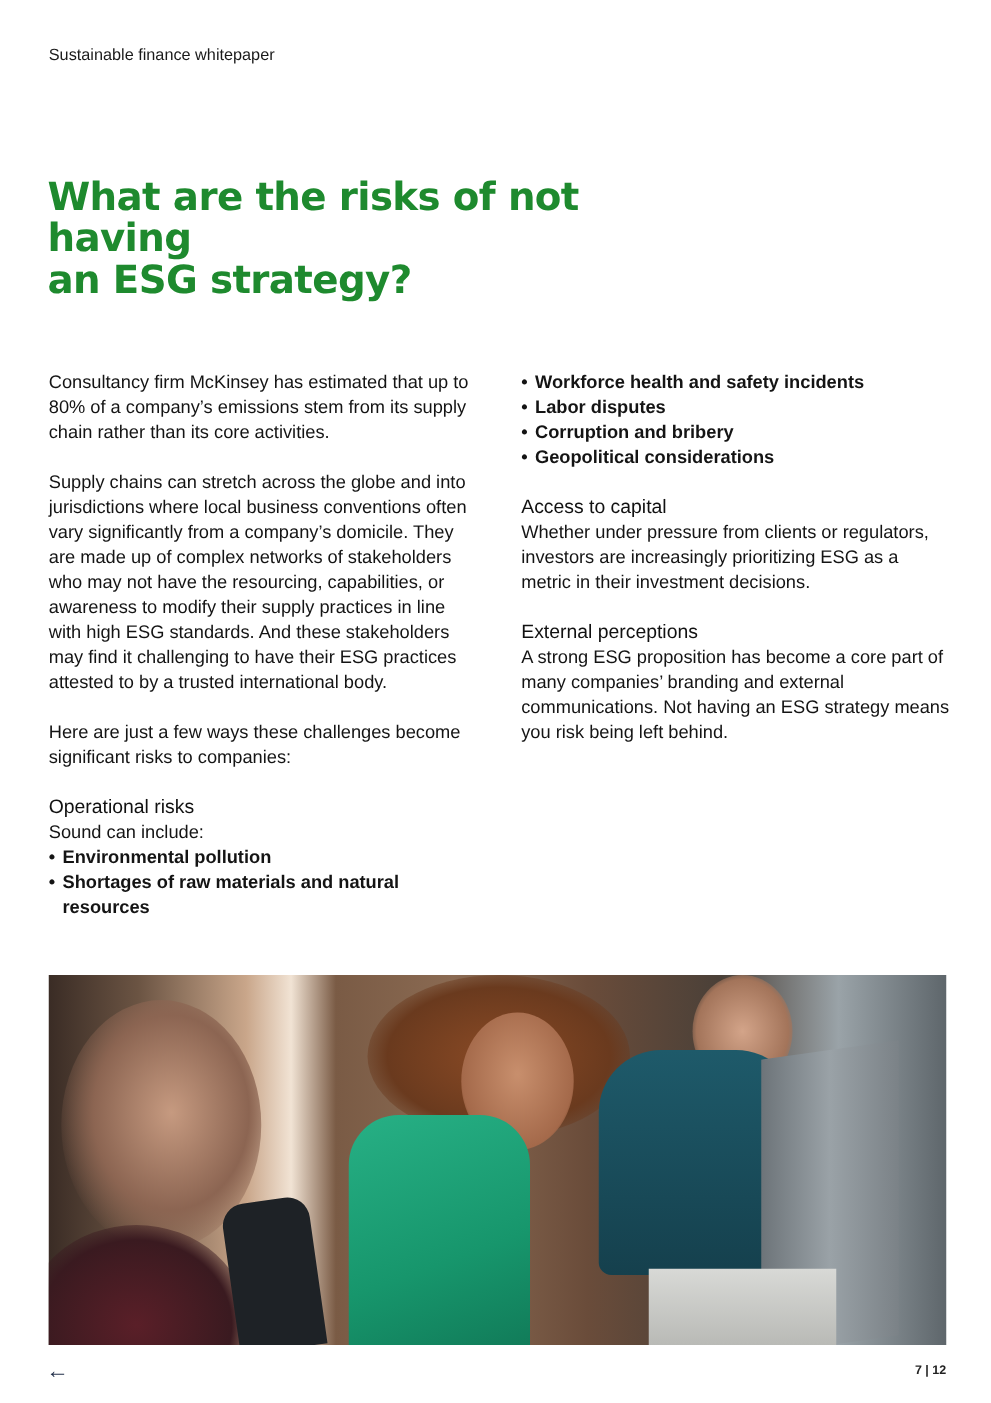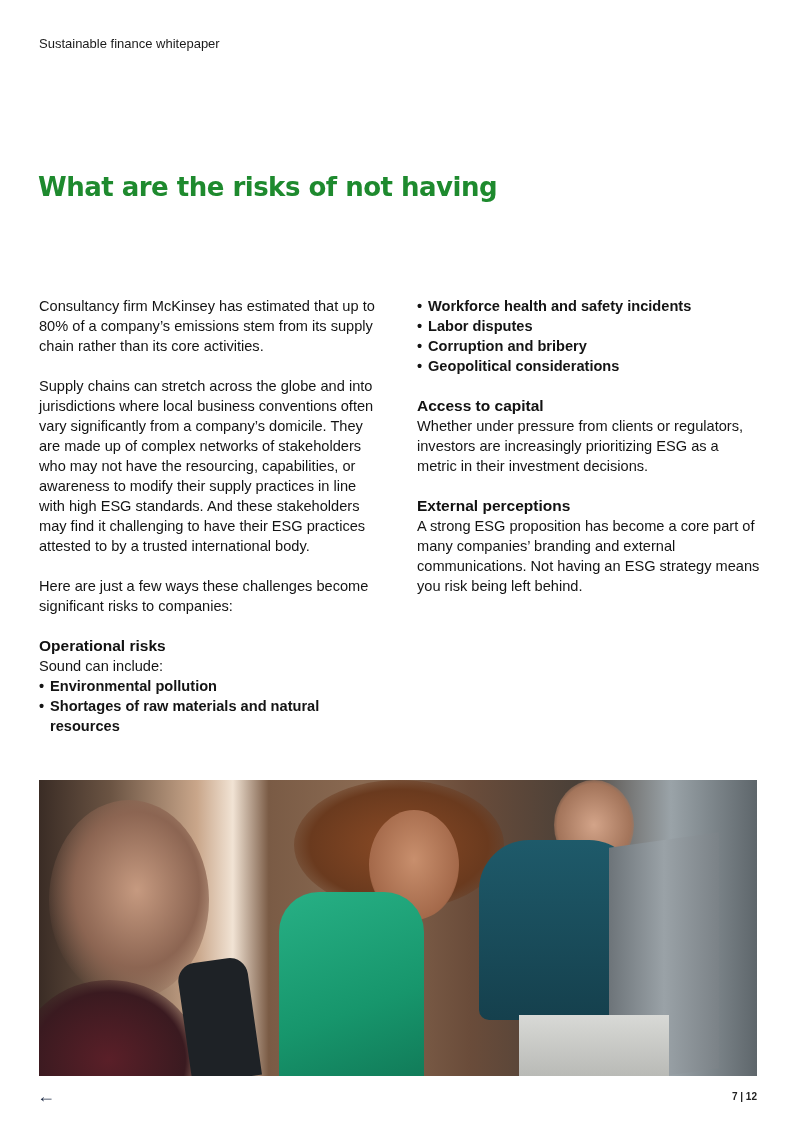--- a/index.html
+++ b/index.html
@@ -1,41 +1,42 @@
 <!DOCTYPE html>
 <html><head>
   <meta charset="utf-8">
   <style>
     * { box-sizing: border-box; margin: 0; padding: 0; }
     html, body { width: 793px; height: 1122px; background: #ffffff; overflow: hidden; }
     body { position: relative; font-family: "Liberation Sans", sans-serif; color: #111111; }
     .running-header { position: absolute; left: 39px; top: 36px; font-size: 13px; color: #1a1a1a; }
-    .page-title { position: absolute; left: 38px; top: 142px; width: 470px; font-family: "DejaVu Sans", sans-serif; font-weight: bold; font-size: 26px; line-height: 33px; color: #1e8a2e; letter-spacing: -0.5px; margin-top: 29px; }
+    .page-title { position: absolute; left: 38px; top: 142px; width: 470px; font-family: "DejaVu Sans", sans-serif; font-weight: bold; font-size: 31px; line-height: 33px; color: #1e8a2e; letter-spacing: -0.5px; }
     .col { position: absolute; top: 284px; width: 345px; font-size: 14.6px; line-height: 20px; color: #141414; margin-top: 12px; }
     .col-left { left: 39px; }
     .col-right { left: 417px; width: 345px; }
     .para { margin-bottom: 20px; }
-    .sub-heading { font-weight: bold; font-size: 15.5px; line-height: 20px; color: #111; }
+    .sub-heading { font-weight: normal; font-size: 15.5px; line-height: 20px; color: #111; }
     ul.bullets { list-style: none; }
     ul.bullets li { position: relative; padding-left: 11px; font-weight: bold; }
     ul.bullets li::before { content: "\2022"; position: absolute; left: 0; top: 0; }
     .section { margin-bottom: 20px; }
     .photo { position: absolute; left: 39px; top: 780px; width: 718px; height: 296px; overflow: hidden;
       background: linear-gradient(90deg, #3a2c25 0%, #6b5443 10%, #c9a68a 22%, #f1e3d4 27%, #7a5b45 32%, #8a6a52 45%, #6a4c3a 60%, #4a4038 75%, #9aa3a8 88%, #5e666b 100%); }
     .photo .blob { position: absolute; border-radius: 50%; }
     .footer-arrow { position: absolute; left: 37px; top: 1087px; font-size: 18px; color: #1c2a45; line-height: 18px; }
     .page-number { position: absolute; right: 36px; top: 1091px; font-size: 10px; font-weight: bold; color: #222; }
   </style>
 </head>
 <body>
 
 <div class="running-header">Sustainable finance whitepaper</div>
 
 <h1 class="page-title">
   <span>What are the risks of not having</span><br>
+  <span>an ESG strategy?</span>
 </h1>
 
 <div class="col col-left">
   <p class="para">Consultancy firm McKinsey has estimated that up to 80% of a company’s emissions stem from its supply chain rather than its core activities.</p>
   <p class="para">Supply chains can stretch across the globe and into jurisdictions where local business conventions often vary significantly from a company’s domicile. They are made up of complex networks of stakeholders who may not have the resourcing, capabilities, or awareness to modify their supply practices in line with high ESG standards. And these stakeholders may find it challenging to have their ESG practices attested to by a trusted international body.</p>
   <p class="para">Here are just a few ways these challenges become significant risks to companies:</p>
   <div>
     <div class="sub-heading">Operational risks</div>
     <p>Sound can include:</p>
     <ul class="bullets">

